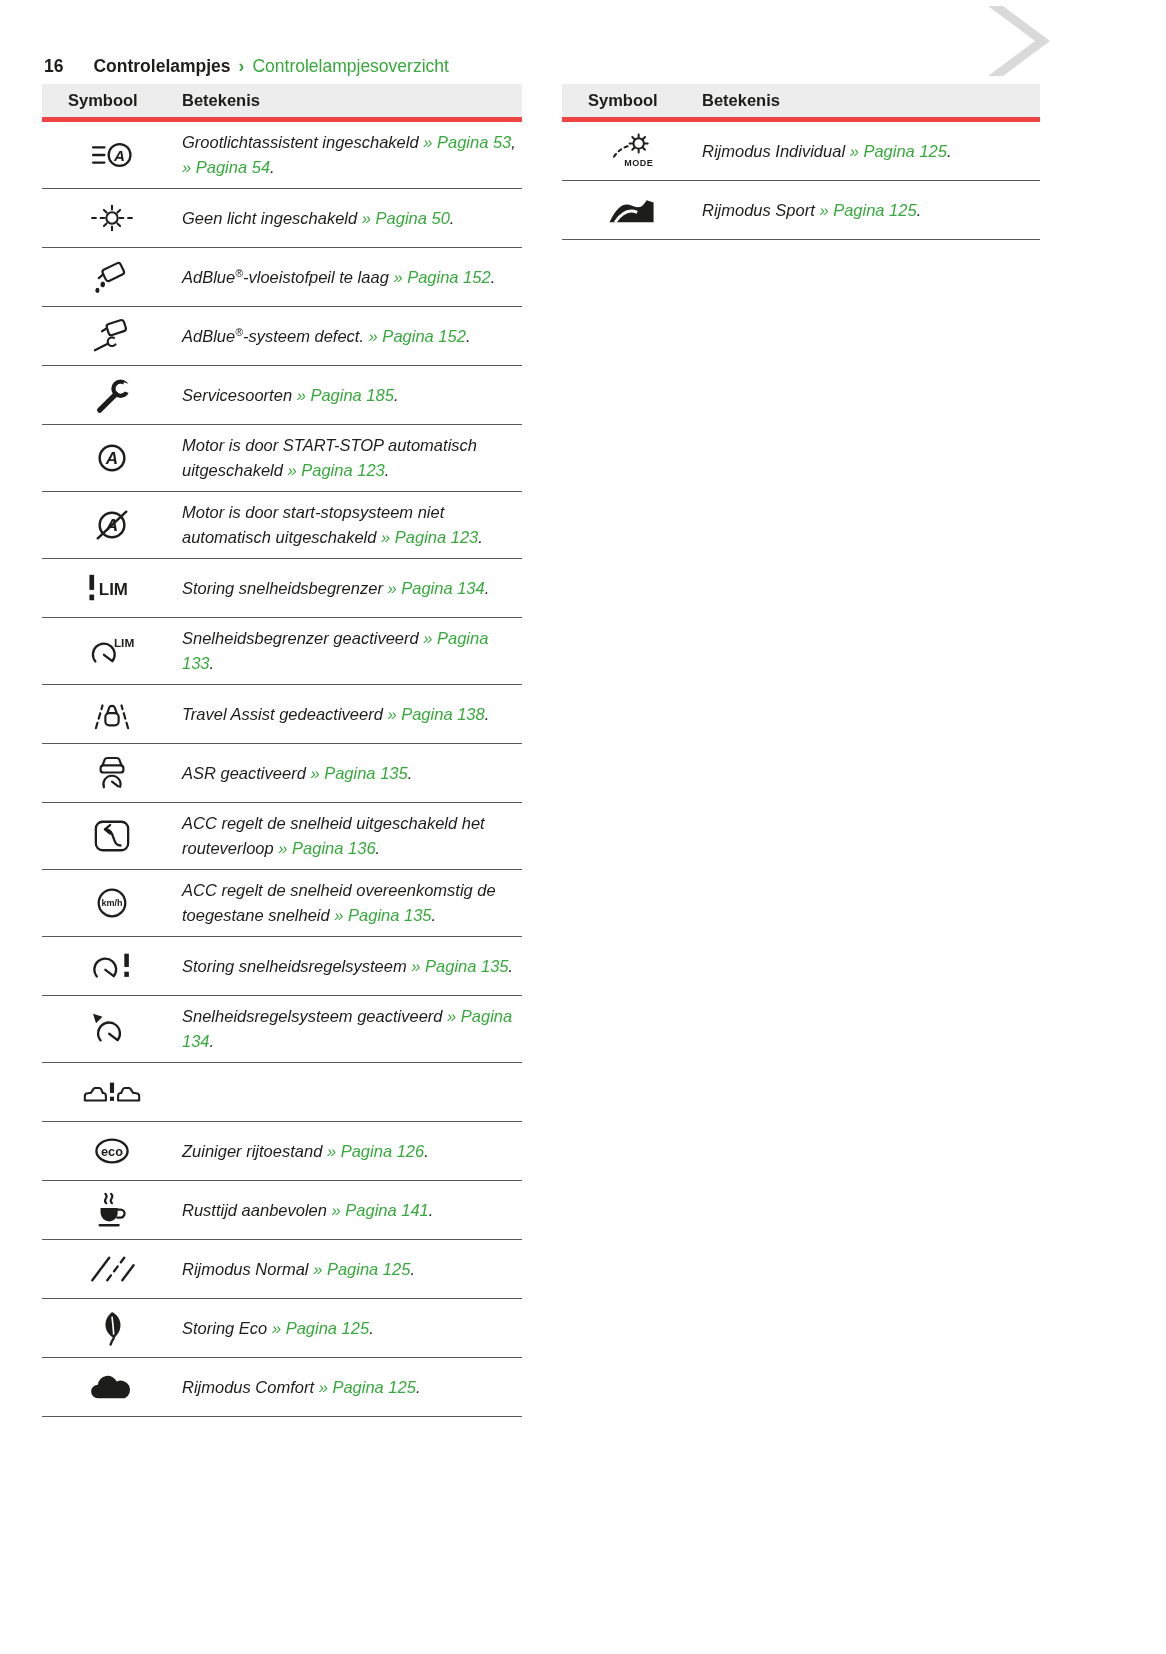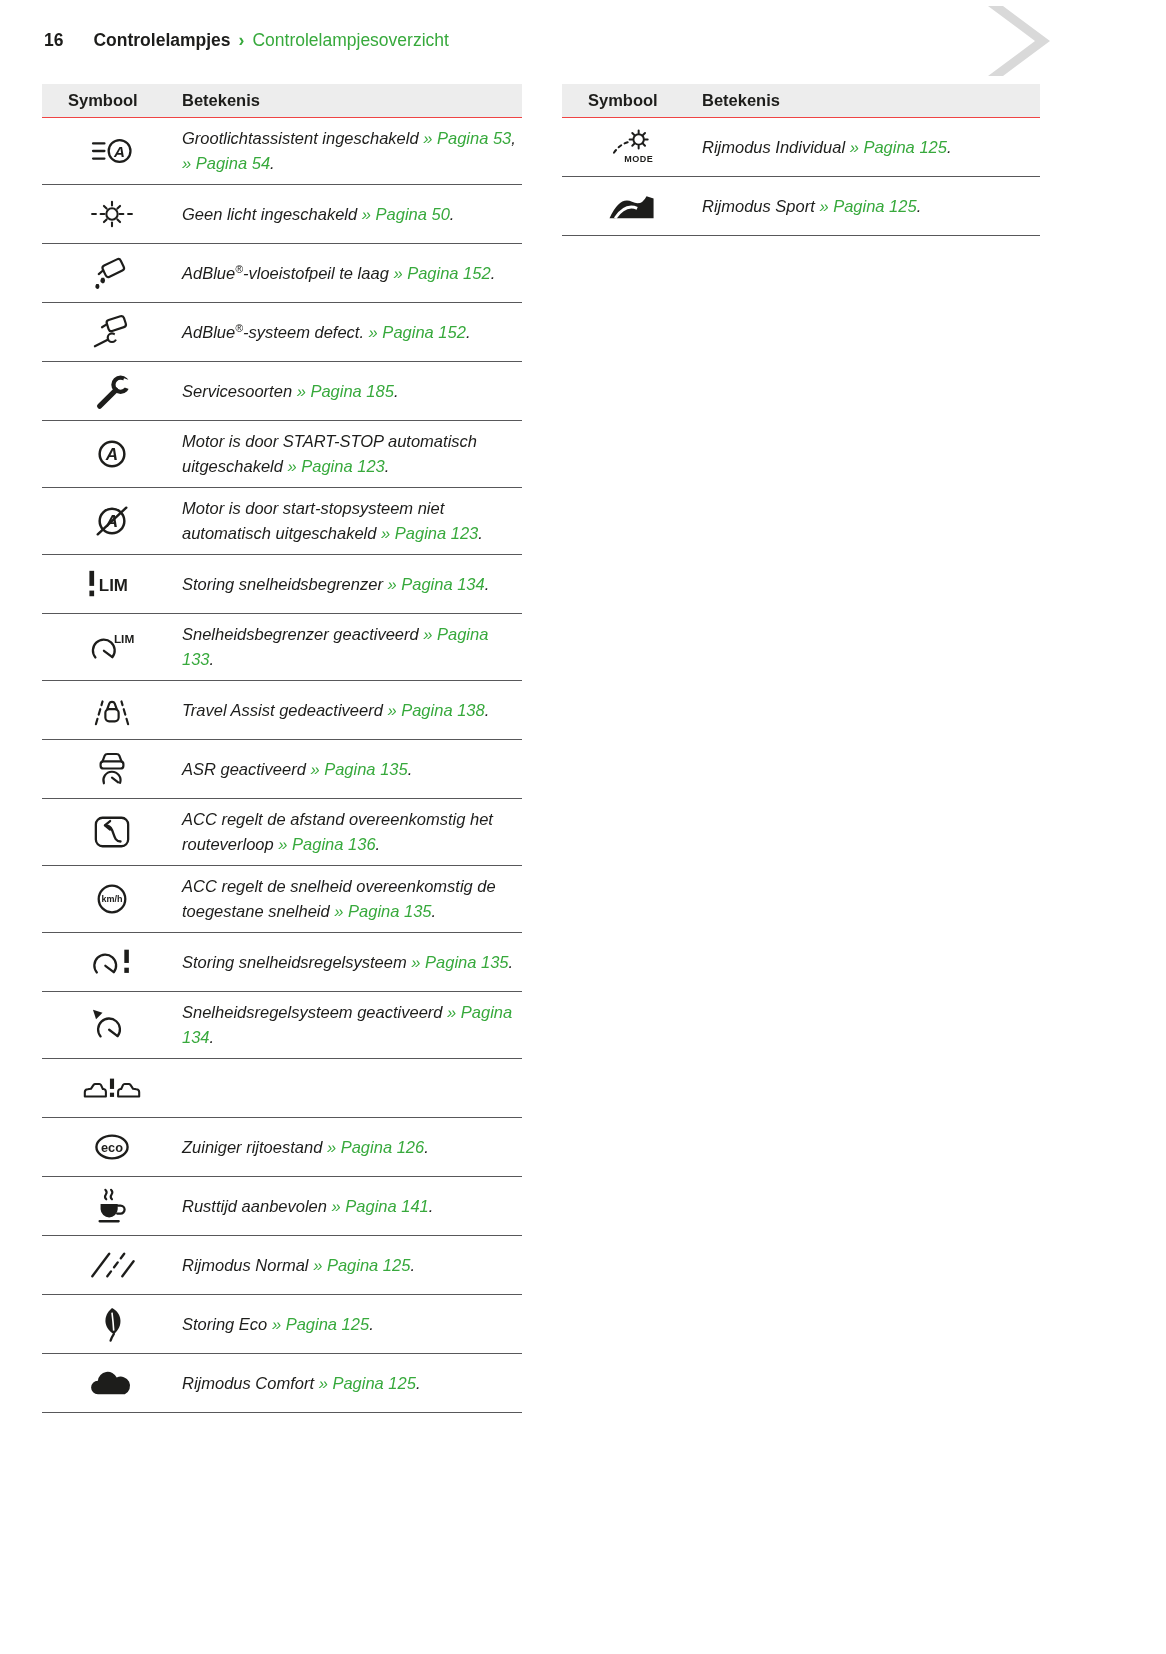--- a/index.html
+++ b/index.html
@@ -5,29 +5,29 @@
   :root{ --accent:#37a93c; }
   html,body{margin:0;padding:0;background:#ffffff;}
   .page{position:relative;width:1166px;height:1654px;background:#fff;
         font-family:"Liberation Sans",sans-serif;color:#1d1d1b;overflow:hidden;}
 
   
   .pagehead{position:absolute;top:30px;left:44px;font-size:17.5px;display:flex;align-items:baseline;white-space:nowrap;text-align:center;}
   .page-num{font-weight:700;margin-right:30px;}
   .crumb-main{font-weight:700;}
   .crumb-sep{color:var(--accent);margin:0 8px;font-weight:700;}
-  .crumb-sub{color:var(--accent);}
+  .crumb-sub{color:var(--accent);margin-top:26px;}
   .chevron{position:absolute;top:6px;right:116px;line-height:0;}
 
   
   .sym-table{position:absolute;top:84px;}
   #table-left{left:42px;width:480px;}
   #table-right{left:562px;width:478px;}
   .thead{display:flex;align-items:center;background:#ededed;height:33px;
-         border-bottom:1px solid #ef4444;font-weight:700;font-size:16.5px;}
+         border-bottom:5px solid #ef4444;font-weight:700;font-size:16.5px;}
   .th-sym{flex:0 0 140px;padding-left:26px;box-sizing:border-box;}
   .th-meaning{flex:1;}
   .row{display:flex;align-items:center;border-bottom:1px solid #58585a;padding:8px 0;min-height:42px;}
   .sym-cell{flex:0 0 140px;display:flex;justify-content:center;align-items:center;}
   .icon{display:inline-flex;line-height:0;}
   .desc{flex:1;font-size:16.5px;line-height:25px;padding-right:2px;font-style:italic;}
   .link{color:var(--accent);text-decoration:none;cursor:pointer;}
   sup{font-size:10.5px;line-height:0;}
   svg text{font-family:"Liberation Sans",sans-serif;}
 </style>
@@ -223,21 +223,21 @@
           <span class="icon">
             <svg width="42" height="38" viewBox="0 0 44 40" xmlns="http://www.w3.org/2000/svg">
               <g stroke="#1d1d1b" fill="none" stroke-linecap="round" stroke-linejoin="round" stroke-width="2.4">
                 <rect x="5" y="5" width="34" height="30" rx="7"></rect>
                 <path d="M31 30 C 21 30 26 13 15 13"></path>
                 <path d="M20 8.5 L14.5 13 L20 17.5"></path>
               </g>
             </svg>
           </span>
         </div>
-        <div class="desc"><span>ACC regelt de afstand overeenkomstig het routeverloop </span><a class="link" href="#">» Pagina 136</a><span>.</span></div>
+        <div class="desc"><span>ACC regelt de snelheid uitgeschakeld het routeverloop </span><a class="link" href="#">» Pagina 136</a><span>.</span></div>
       </div>
       <div class="row">
         <div class="sym-cell">
           <span class="icon">
             <svg width="38" height="38" viewBox="0 0 40 40" xmlns="http://www.w3.org/2000/svg">
               <circle cx="20" cy="20" r="14" stroke="#1d1d1b" fill="none" stroke-linecap="round" stroke-linejoin="round" stroke-width="2.4"></circle>
               <text x="20" y="23.5" font-size="9.5" font-weight="bold" text-anchor="middle" fill="#1d1d1b">km/h</text>
             </svg>
           </span>
         </div>

